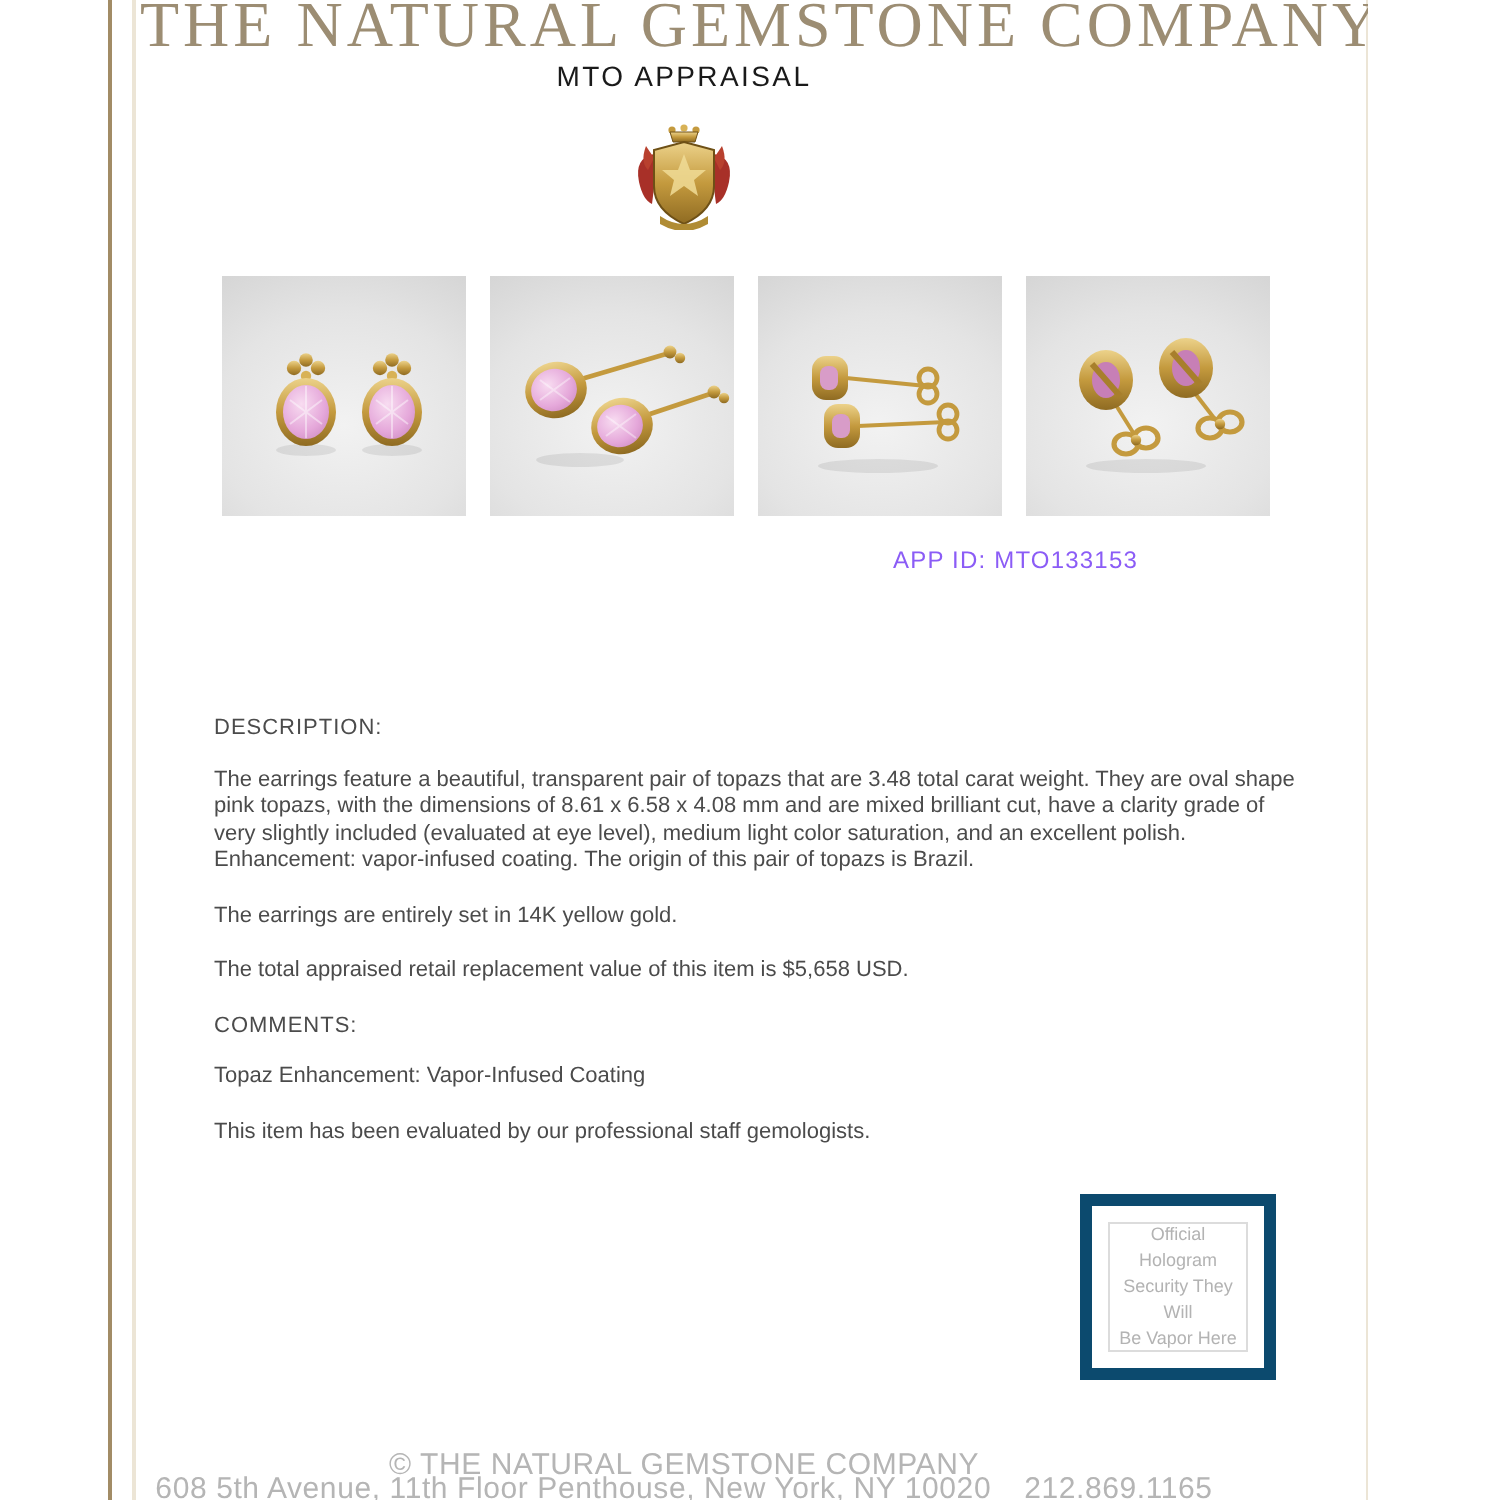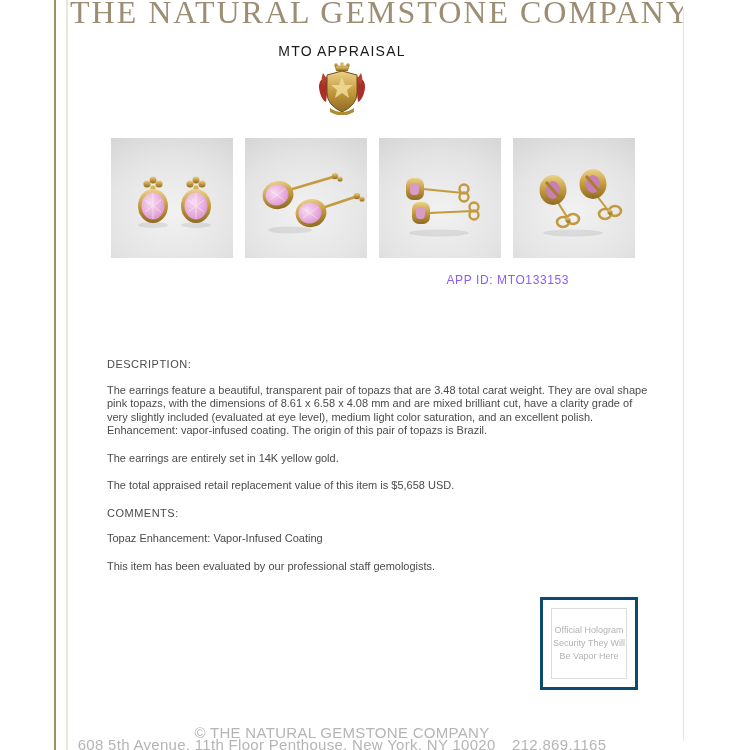--- a/index.html
+++ b/index.html
@@ -1,32 +1,32 @@
 <!DOCTYPE html>
 <html><head>
 <meta charset="utf-8">
 <style>
   html,body{margin:0;padding:0;background:#ffffff;}
   .page{
     position:relative;width:684px;height:750px;background:#ffffff;
-    font-family:"Liberation Sans", sans-serif;overflow:hidden;border-radius:12px;
+    font-family:"Liberation Sans", sans-serif;overflow:hidden;
   }
   .frame-line{position:absolute;top:0;bottom:0;width:2px;}
   .frame-left-dark{left:54px;background:#a28c66;}
   .frame-left-light{left:66px;background:#ece5d6;}
   .frame-right-light{left:683px;background:#ece5d6;}
   .frame-right-dark{left:693px;background:#a28c66;}
 
   .header{position:absolute;top:-4px;left:70px;right:70px;text-align:center;}
   .company-name{
     font-family:"Liberation Serif", serif;font-size:32px;font-weight:400;
     letter-spacing:2px;color:#9c8d73;line-height:1.05;white-space:nowrap;
   }
   .doc-type{
-    font-size:14px;color:#1a1a1a;letter-spacing:1.2px;margin-top:13px;font-weight:400;
+    font-size:14px;color:#1a1a1a;letter-spacing:1.2px;margin-top:0;font-weight:400;
   }
   .crest{position:absolute;top:61px;left:50%;transform:translateX(-50%);}
 
   .photos{position:absolute;top:138px;left:111px;display:flex;gap:12px;}
   .photo{
     width:122px;height:120px;
     background:radial-gradient(ellipse 85% 75% at 50% 62%, #f2f2f2 0%, #e4e4e4 62%, #d6d6d6 100%);
   }
   .photo svg{display:block;}
 
@@ -38,21 +38,21 @@
   .body-copy{
     position:absolute;left:107px;top:358px;width:547px;
     font-size:11px;line-height:13.5px;color:#4b4b4b;
   }
   .section-heading{letter-spacing:0.5px;margin:0 0 12px 0;font-weight:400;}
   .body-copy p{margin:0 0 14px 0;}
   .comments-heading{margin-top:9px;}
 
   .hologram{
     position:absolute;left:540px;top:597px;width:98px;height:93px;
-    border:3px solid #0c4a6e;background:#ffffff;box-sizing:border-box;padding:8px;
+    border:6px solid #0c4a6e;background:#ffffff;box-sizing:border-box;padding:8px;
   }
   .hologram-inner{
     border:1px solid #dcdcdc;height:100%;box-sizing:border-box;
     display:flex;flex-direction:column;align-items:center;justify-content:center;
     font-size:9px;line-height:13px;color:#b3b3b3;text-align:center;
   }
 
   .footer{
     position:absolute;left:70px;right:70px;top:727px;text-align:center;
     font-size:15px;line-height:12px;color:#b5b5b5;letter-spacing:0.3px;

